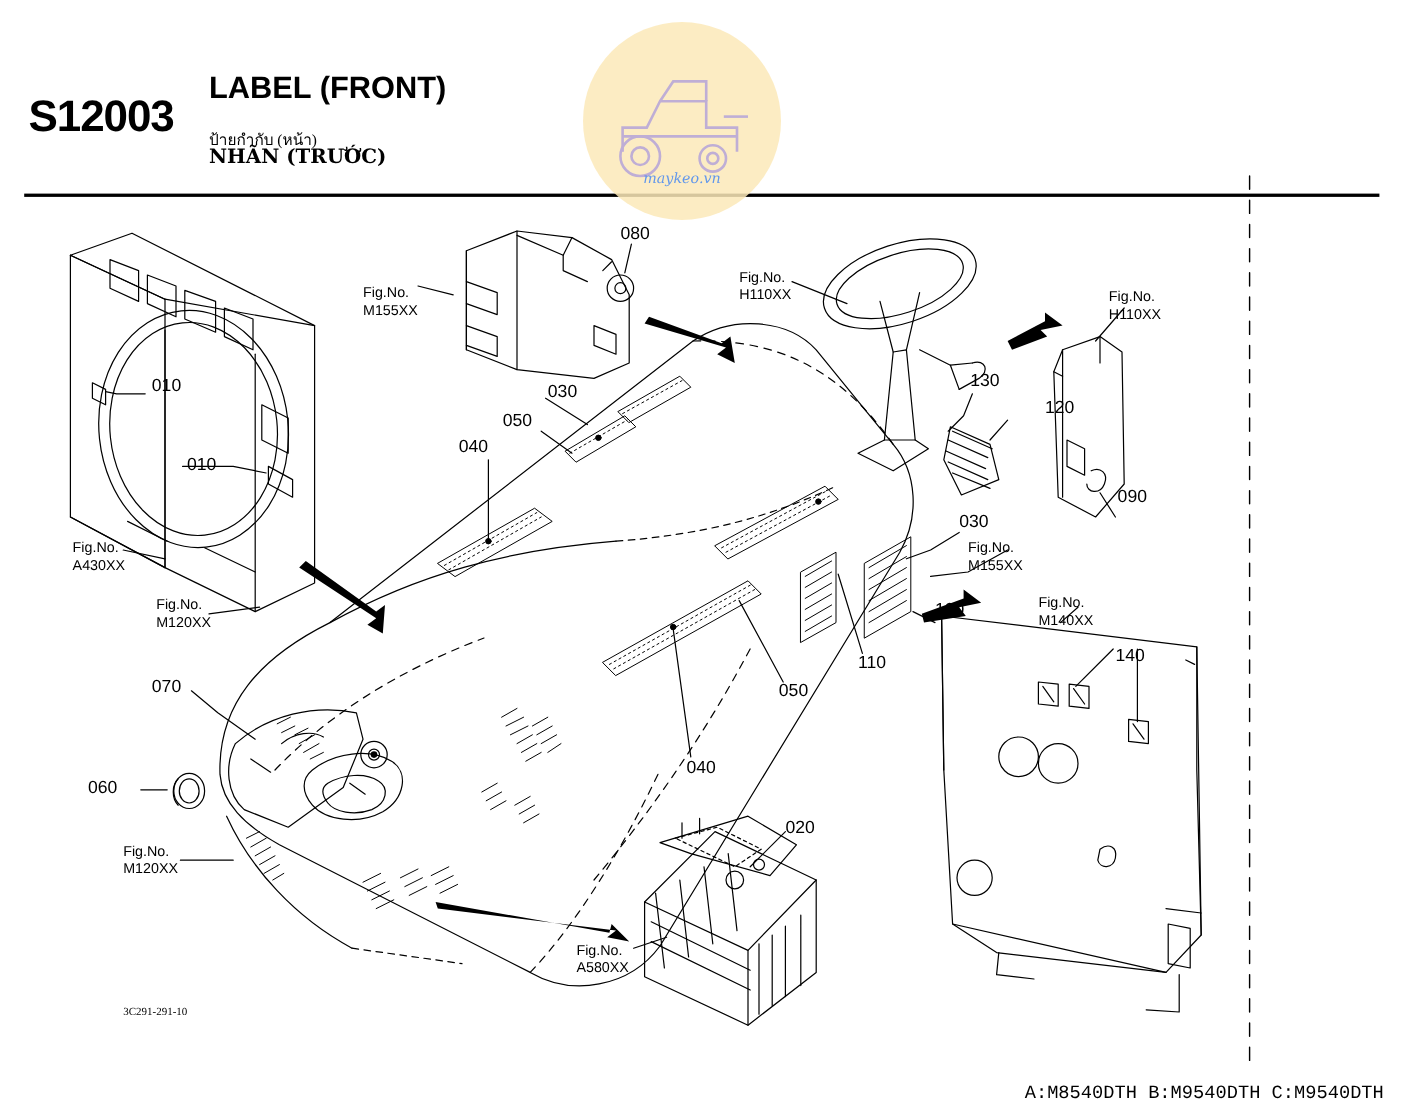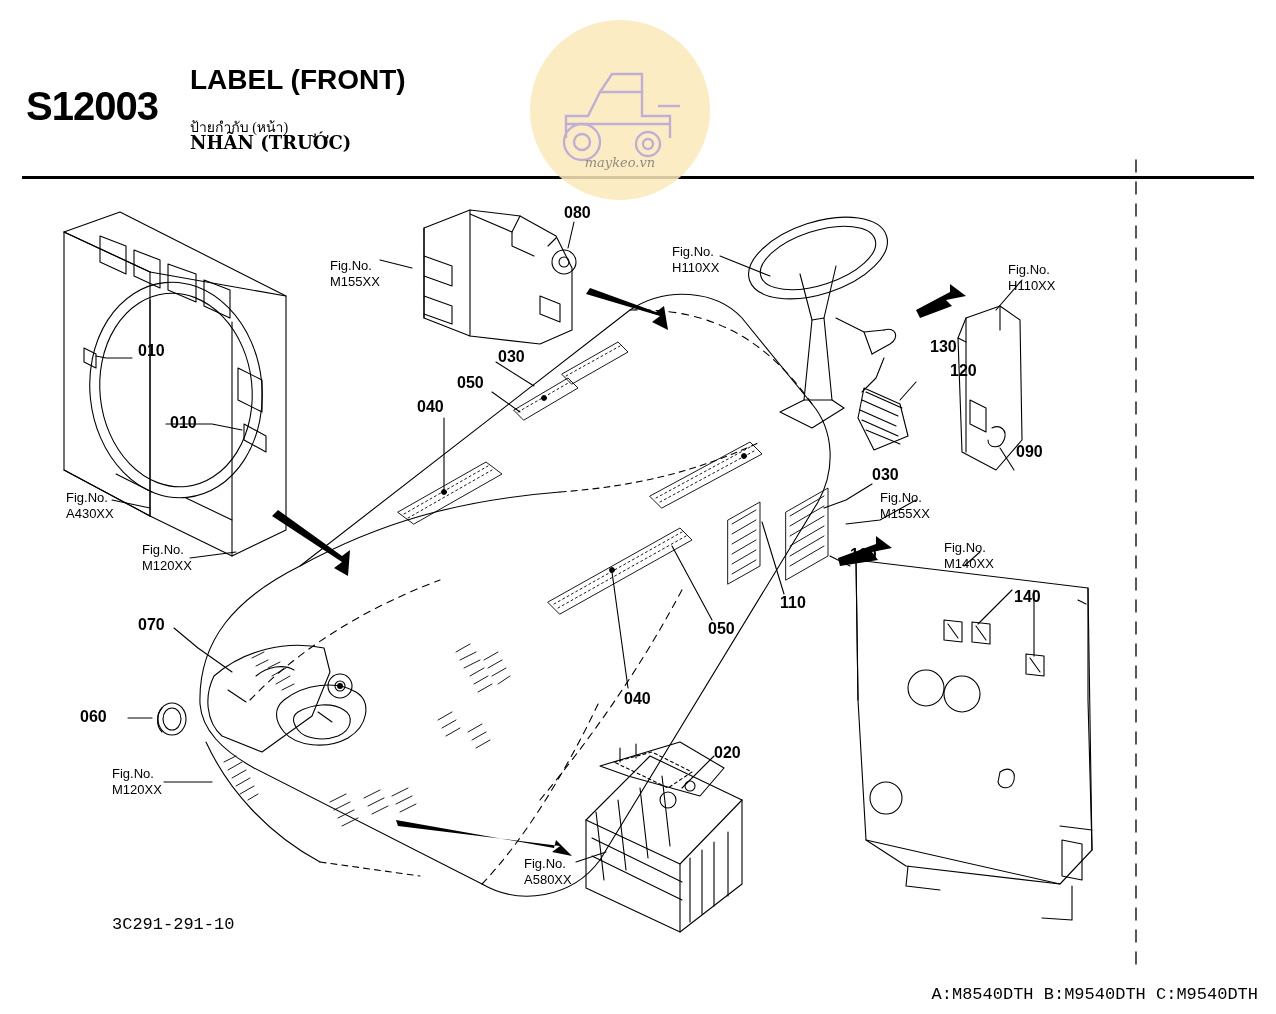--- a/index.html
+++ b/index.html
@@ -85,52 +85,52 @@
   }
   #watermark-text {
     position: absolute;
     left: 530px;
     top: 155px;
     width: 180px;
     text-align: center;
     font-family: "DejaVu Serif", serif;
     font-style: italic;
     font-size: 13px;
-    color: #737373;
+    color: #3b82f6;
     opacity: 0.8;
   }
   
   #drawing {
     position: absolute;
     left: 0;
     top: 0;
     width: 1276px;
     height: 1014px;
   }
   
   .callout {
     position: absolute;
     font-size: 16px;
-    font-weight: bold;
+    font-weight: normal;
     font-family: "Liberation Sans", sans-serif;
     white-space: nowrap;
   }
   .figref {
     position: absolute;
     font-size: 13px;
     font-family: "Liberation Sans", sans-serif;
     line-height: 1.25;
     white-space: nowrap;
   }
   #drawing-no {
     position: absolute;
     left: 112px;
     top: 915px;
-    font-family: Liberation Mono, monospace;
-    font-size: 17px;
+    font-family: Liberation Serif, serif;
+    font-size: 10px;
     letter-spacing: 0px;
   }
   #footer-note {
     position: absolute;
     right: 18px;
     top: 985px;
     font-size: 17px;
     font-family: Liberation Mono, monospace;
     white-space: nowrap;
   }
@@ -386,21 +386,21 @@
       </g>
     </g>
   </svg>
 
   <div class="callout" style="left:138px;top:342px">010</div>
   <div class="callout" style="left:170px;top:414px">010</div>
   <div class="callout" style="left:564px;top:204px">080</div>
   <div class="callout" style="left:498px;top:348px">030</div>
   <div class="callout" style="left:457px;top:374px">050</div>
   <div class="callout" style="left:417px;top:398px">040</div>
-  <div class="callout" style="left:930px;top:338px">130</div>
+  <div class="callout" style="left:882px;top:338px">130</div>
   <div class="callout" style="left:950px;top:362px">120</div>
   <div class="callout" style="left:872px;top:466px">030</div>
   <div class="callout" style="left:1016px;top:443px">090</div>
   <div class="callout" style="left:850px;top:546px">100</div>
   <div class="callout" style="left:1014px;top:588px">140</div>
   <div class="callout" style="left:780px;top:594px">110</div>
   <div class="callout" style="left:708px;top:620px">050</div>
   <div class="callout" style="left:138px;top:616px">070</div>
   <div class="callout" style="left:624px;top:690px">040</div>
   <div class="callout" style="left:80px;top:708px">060</div>

